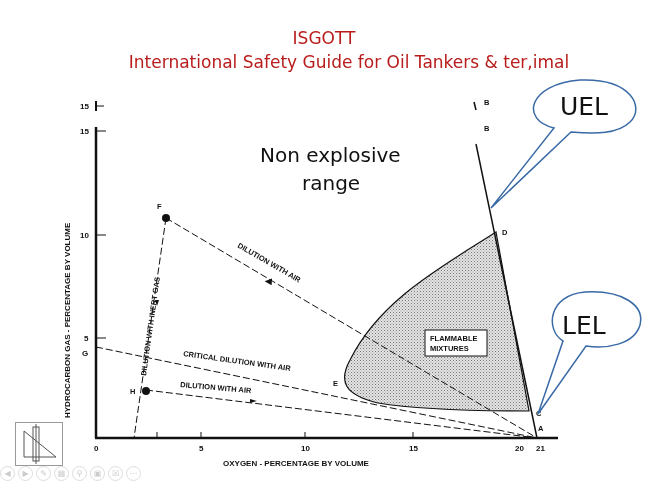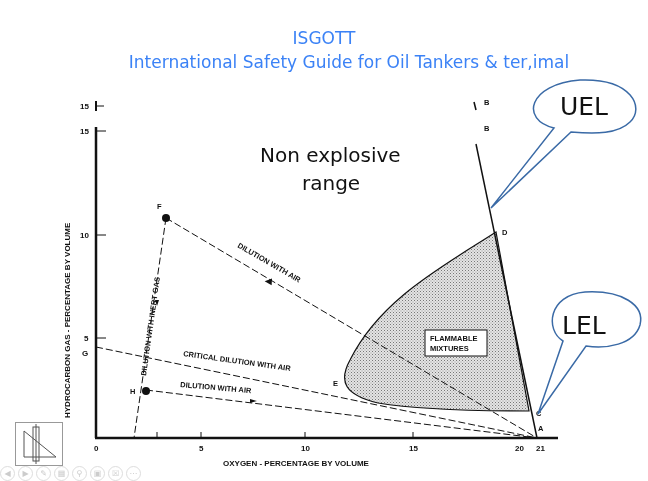--- a/index.html
+++ b/index.html
@@ -1,17 +1,17 @@
 <!DOCTYPE html>
 <html><head>
 <meta charset="utf-8">
 <style>
   html, body { margin:0; padding:0; background:#ffffff; }
   body { width:648px; height:481px; position:relative; overflow:hidden; font-family:"Liberation Sans", sans-serif; }
-  .title { position:absolute; left:0; width:648px; text-align:center; color:#3b82f6; font-family:"DejaVu Sans", sans-serif; }
+  .title { position:absolute; left:0; width:648px; text-align:center; color:#b91c1c; font-family:"DejaVu Sans", sans-serif; }
   .t1 { top:28px; font-size:17px; }
   .t2 { top:52px; font-size:17px;padding-left:25px; }
   svg { position:absolute; left:0; top:0; }
   .ax { font-family:"Liberation Sans", sans-serif; font-weight:bold; font-size:8px; fill:#111; }
   .lbl { font-family:"Liberation Sans", sans-serif; font-weight:bold; font-size:7.5px; fill:#111; }
   .big { font-family:"DejaVu Sans", sans-serif; font-size:20px; fill:#111; }
   .callout { font-family:"DejaVu Sans", sans-serif; font-size:25px; fill:#111; }
   .toolbar { position:absolute; left:0; top:466px; height:15px; display:flex; gap:3px; }
   .tb { width:13px; height:13px; border:1px solid #ddd; border-radius:50%; color:#ccc; font-size:8px; line-height:13px; text-align:center; }
   .thumb { position:absolute; left:15px; top:422px; width:46px; height:42px; border:1px solid #999; background:#fff; }

